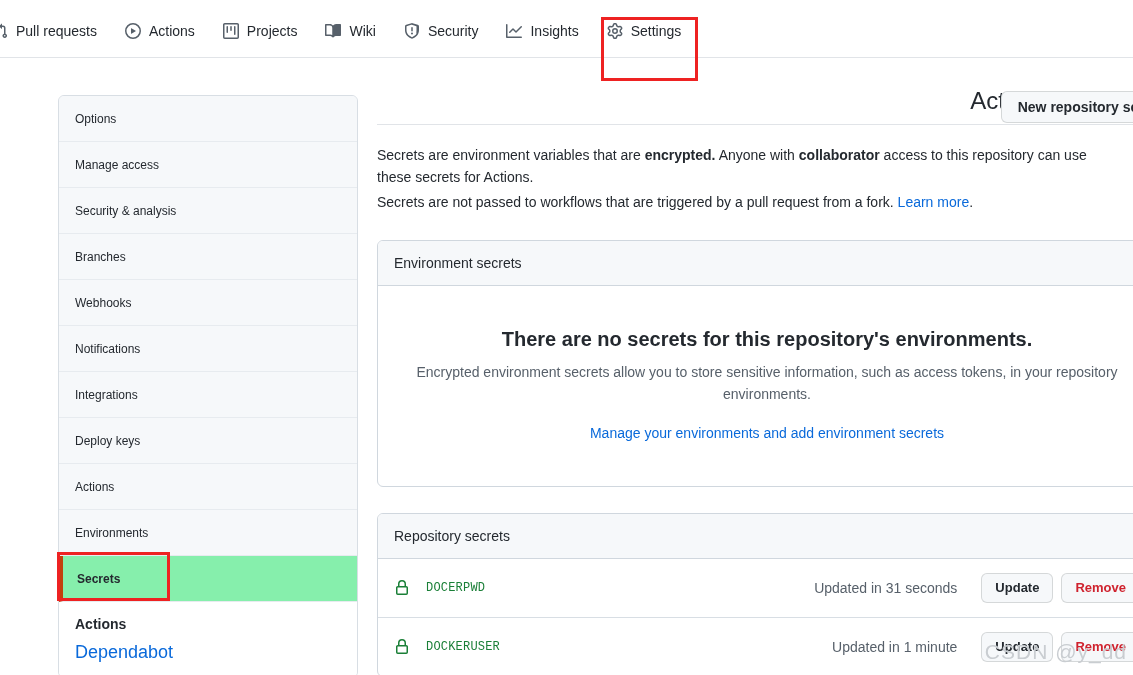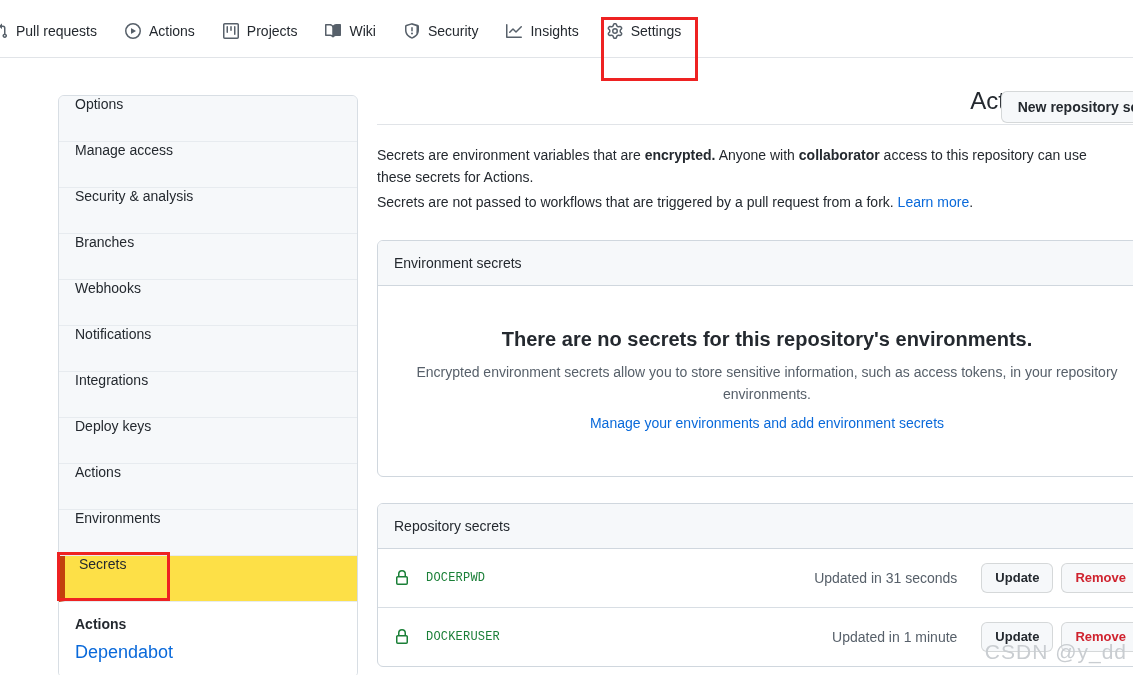--- a/index.html
+++ b/index.html
@@ -77,31 +77,33 @@
     left: 58px; top: 33px;
     width: 300px;
     border: 1px solid #d8dee4;
     border-radius: 6px;
     background: #f6f8fa;
     overflow: hidden;
   }
   .side-item {
     height: 46px;
     display: flex;
+    align-items: center;
     padding: 0 16px;
-    font-size: 14px;
+    font-size: 12px;
     color: #24292f;
     border-bottom: 1px solid #e7ebef;
     background: #f6f8fa;
     cursor: pointer;
   }
   .side-item.active {
-    background: #fde047;
-    border-left: 6px solid #c2410c;
+    background: #86efac;
+    border-left: 4px solid #c2410c;
     padding-left: 14px;
+    font-weight: bold;
   }
   .side-sub {
     background: #ffffff;
     padding: 14px 16px 14px 16px;
   }
   .side-sub-head {
     font-size: 14px;
     font-weight: bold;
     color: #24292f;
     margin-bottom: 10px;
@@ -186,21 +188,21 @@
   .empty-title {
     font-size: 20px;
     font-weight: bold;
     color: #24292f;
     margin: 0 0 10px 0;
   }
   .empty-sub {
     font-size: 14px;
     color: #57606a;
     line-height: 1.6;
-    margin: 0 auto 8px auto;
+    margin: 0 auto 18px auto;
     max-width: 710px;
   }
   .empty-link {
     font-size: 14px;
     color: #0969da;
     text-decoration: none;
     cursor: pointer;
   }
 
   

